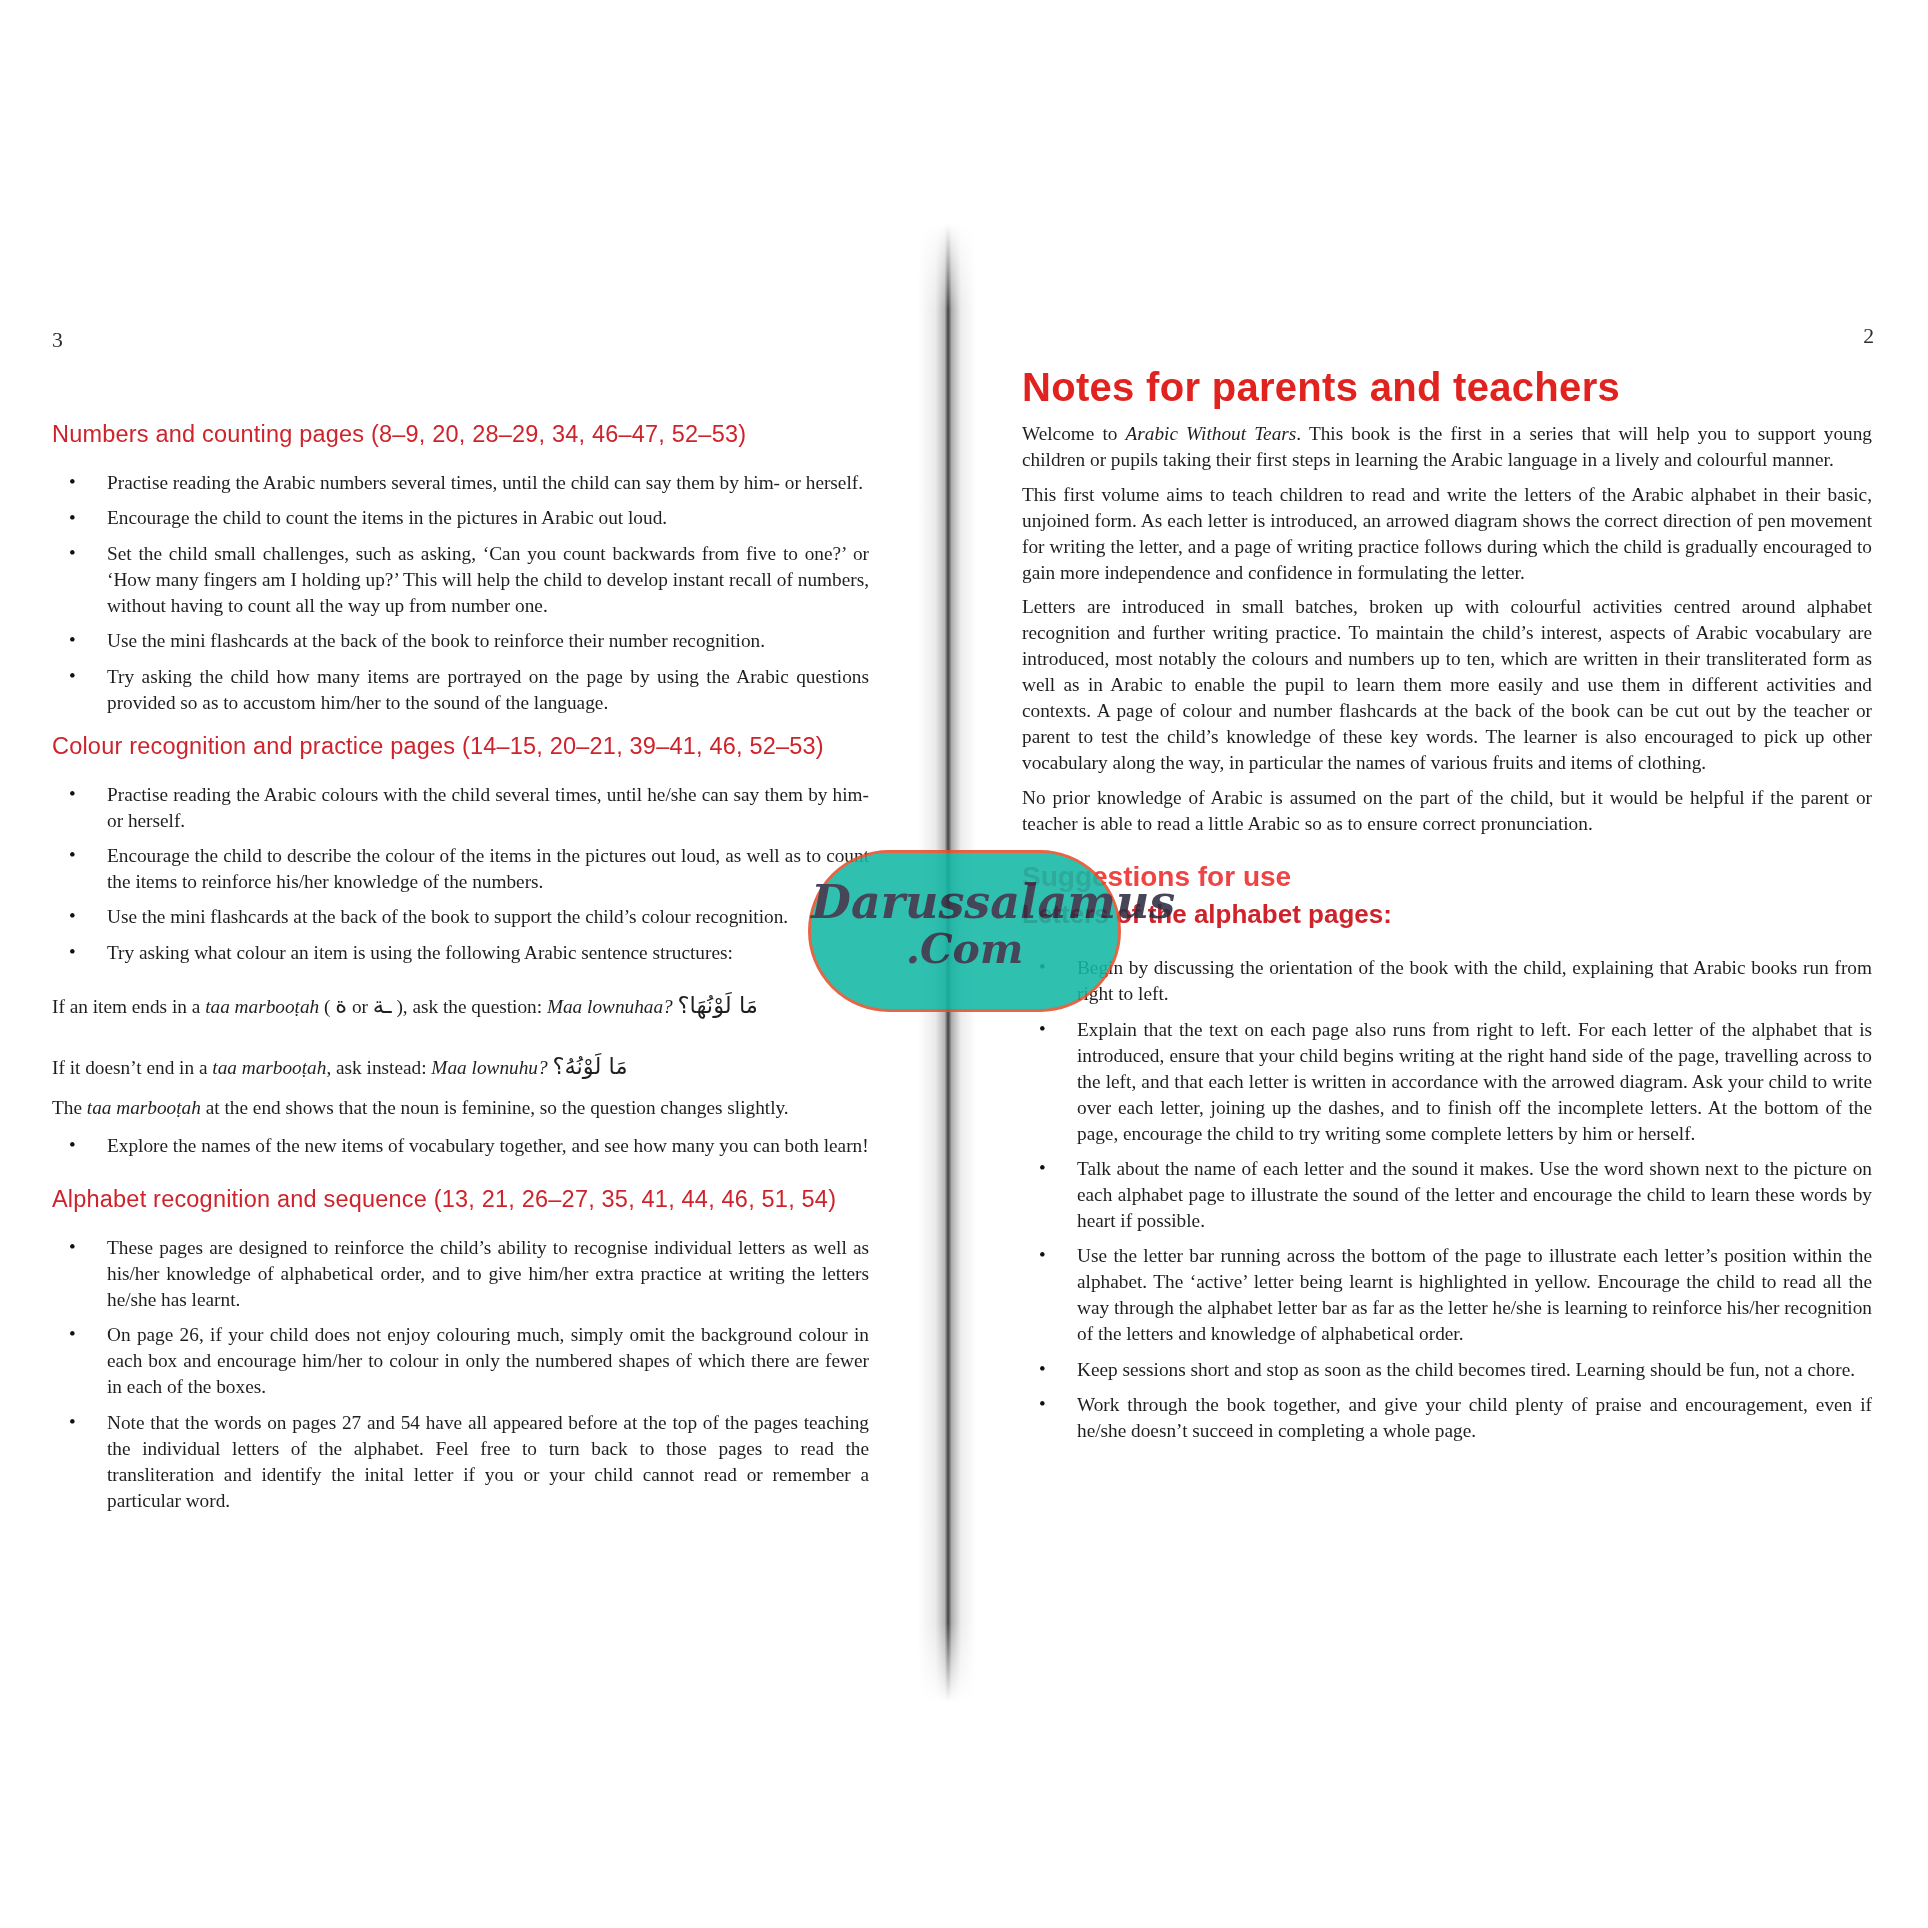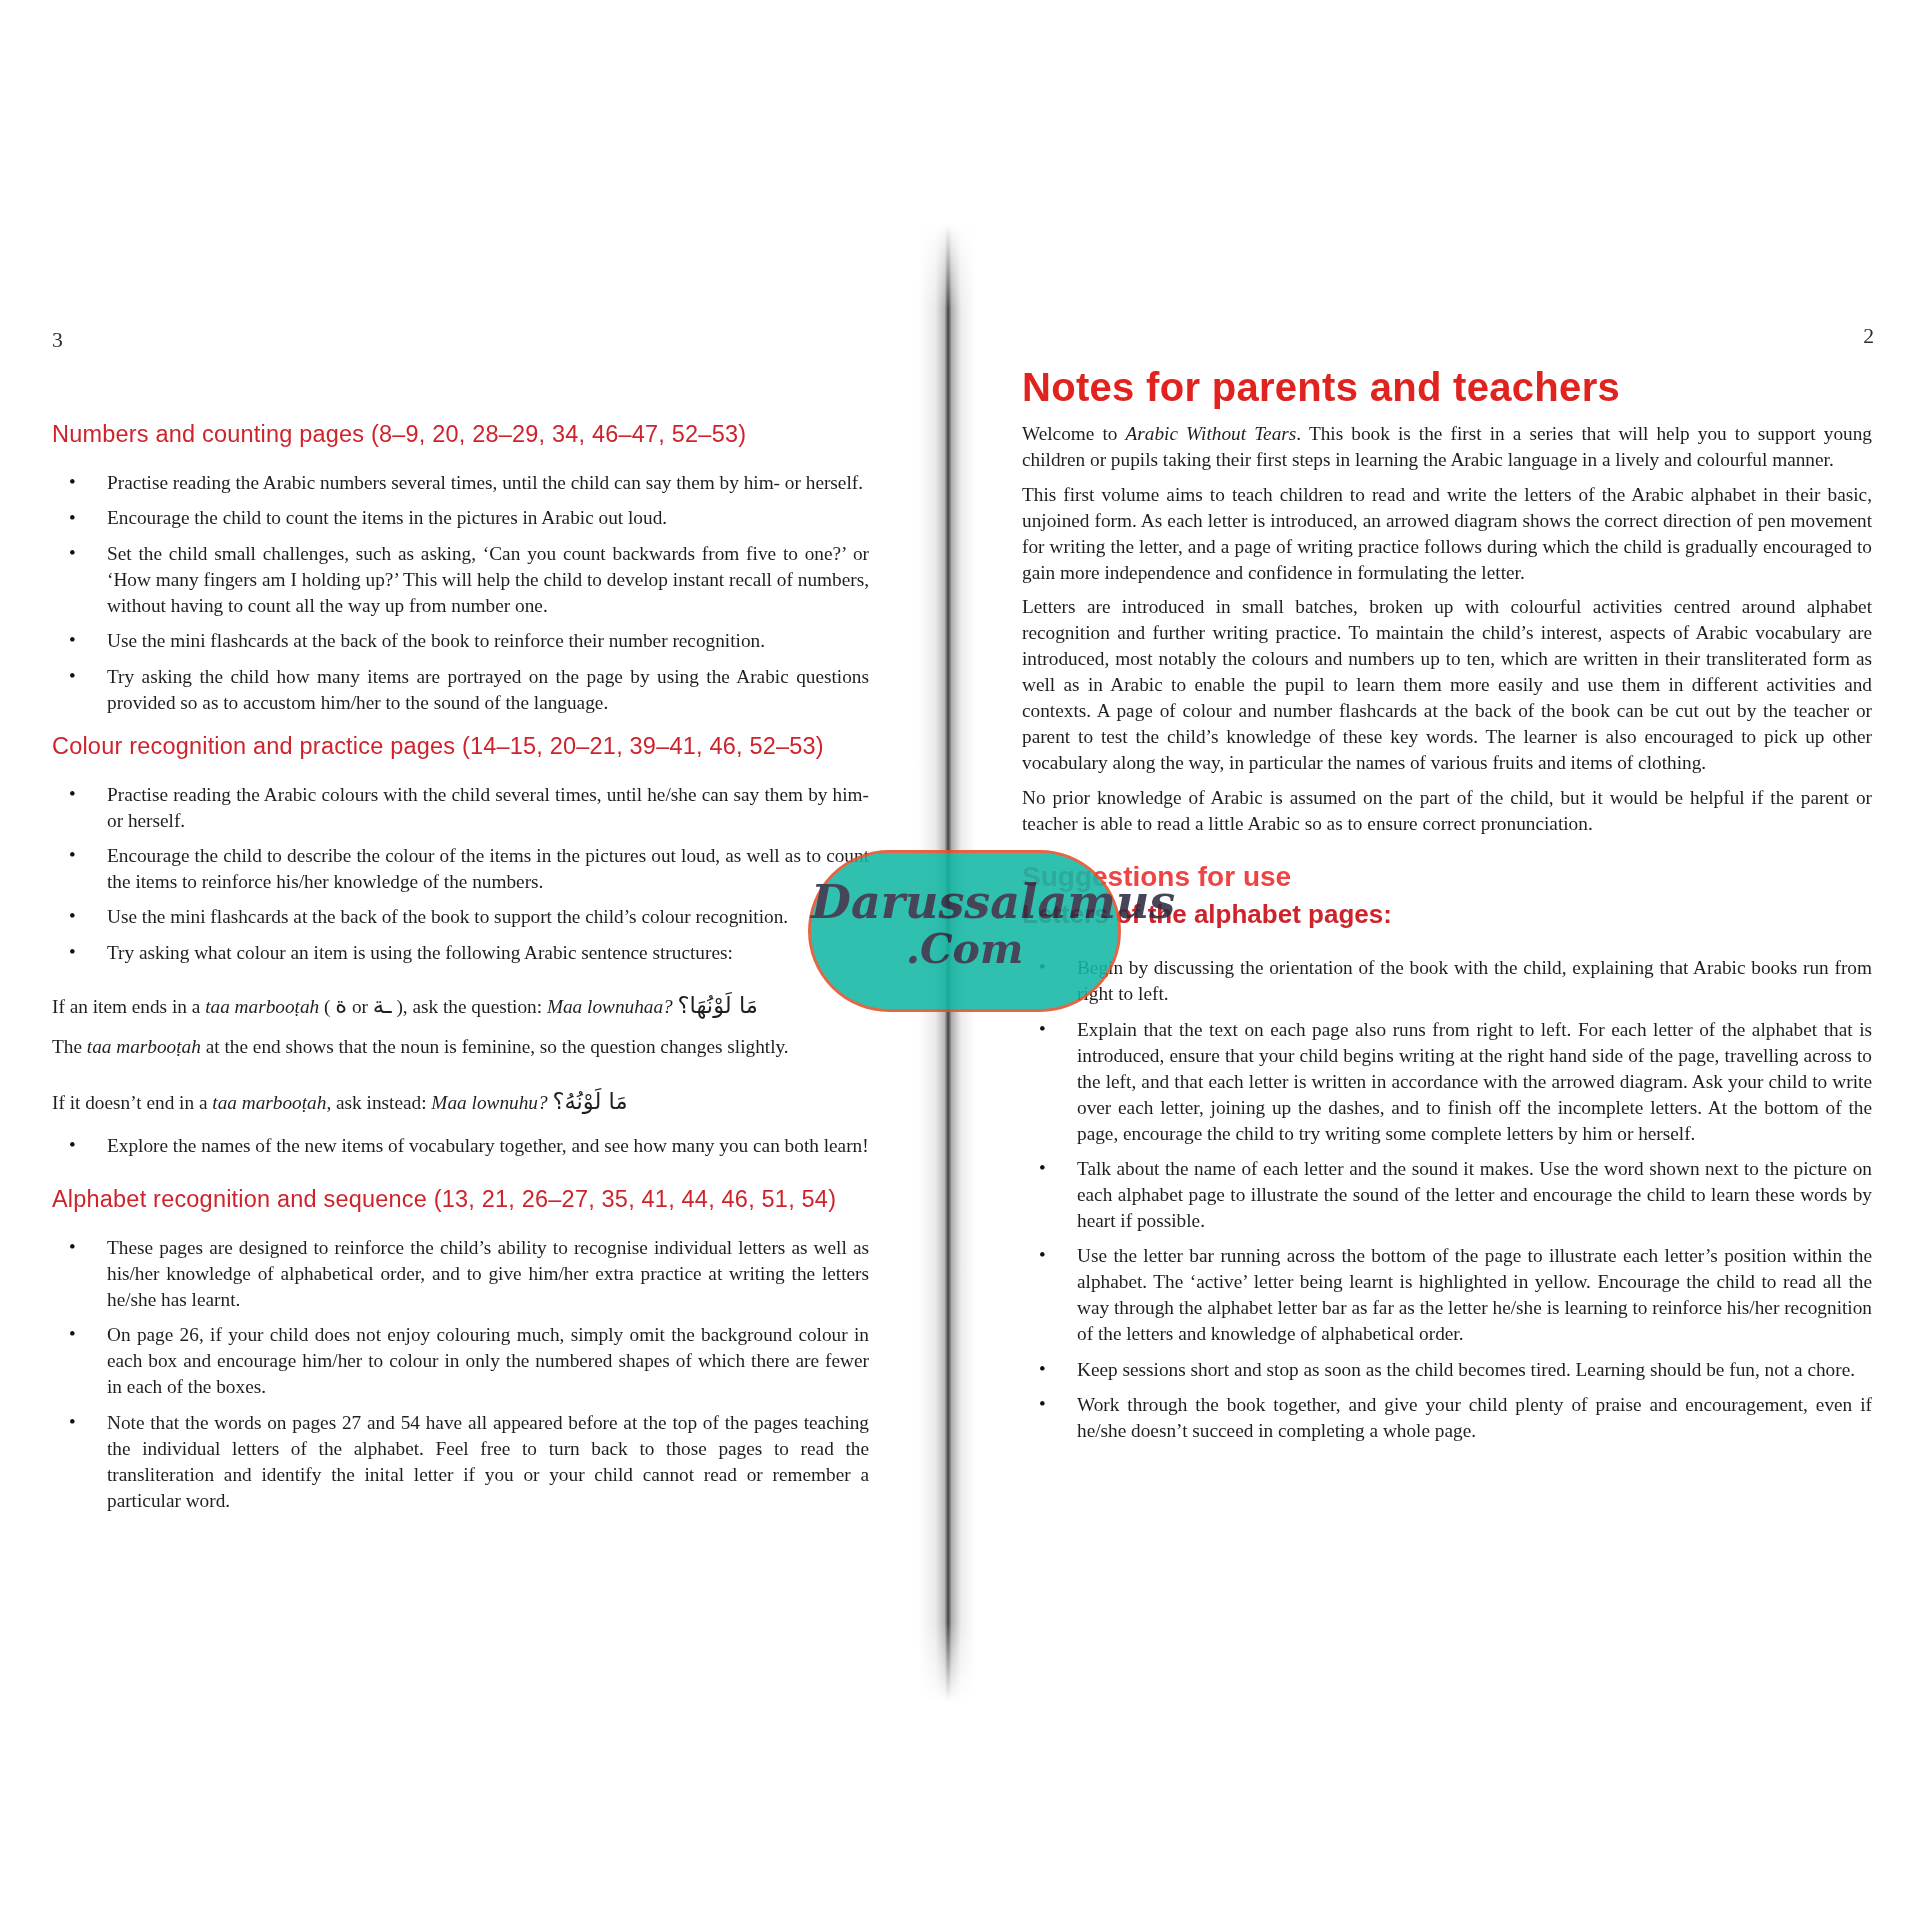--- a/index.html
+++ b/index.html
@@ -148,25 +148,25 @@
     <ul class="bullets">
       <li><span class="dot">•</span><span>Practise reading the Arabic colours with the child several times, until he/she can say them by him- or herself.</span></li>
       <li><span class="dot">•</span><span>Encourage the child to describe the colour of the items in the pictures out loud, as well as to count the items to reinforce his/her knowledge of the numbers.</span></li>
       <li><span class="dot">•</span><span>Use the mini flashcards at the back of the book to support the child’s colour recognition.</span></li>
       <li><span class="dot">•</span><span>Try asking what colour an item is using the following Arabic sentence structures:</span></li>
     </ul>
 
     <div class="taa-line">
       <span>If an item ends in a </span><span class="it">taa marbooṭah</span><span> ( </span><span class="arabic">ة</span><span> or </span><span class="arabic">ـة</span><span> ), ask the question: </span><span class="it">Maa lownuhaa? </span><span class="arabic">مَا لَوْنُهَا؟</span>
     </div>
+    <div class="taa-line">
+      <span>If it doesn’t end in a </span><span class="it">taa marbooṭah</span><span>, ask instead: </span><span class="it">Maa lownuhu? </span><span class="arabic">مَا لَوْنُهُ؟</span>
+    </div>
     <div class="taa-line short">
       <span>The </span><span class="it">taa marbooṭah</span><span> at the end shows that the noun is feminine, so the question changes slightly.</span>
-    </div>
-    <div class="taa-line">
-      <span>If it doesn’t end in a </span><span class="it">taa marbooṭah</span><span>, ask instead: </span><span class="it">Maa lownuhu? </span><span class="arabic">مَا لَوْنُهُ؟</span>
     </div>
 
     <ul class="bullets explore">
       <li><span class="dot">•</span><span>Explore the names of the new items of vocabulary together, and see how many you can both learn!</span></li>
     </ul>
 
     <div class="red-heading h3">Alphabet recognition and sequence (13, 21, 26–27, 35, 41, 44, 46, 51, 54)</div>
     <ul class="bullets">
       <li><span class="dot">•</span><span>These pages are designed to reinforce the child’s ability to recognise individual letters as well as his/her knowledge of alphabetical order, and to give him/her extra practice at writing the letters he/she has learnt.</span></li>
       <li><span class="dot">•</span><span>On page 26, if your child does not enjoy colouring much, simply omit the background colour in each box and encourage him/her to colour in only the numbered shapes of which there are fewer in each of the boxes.</span></li>

